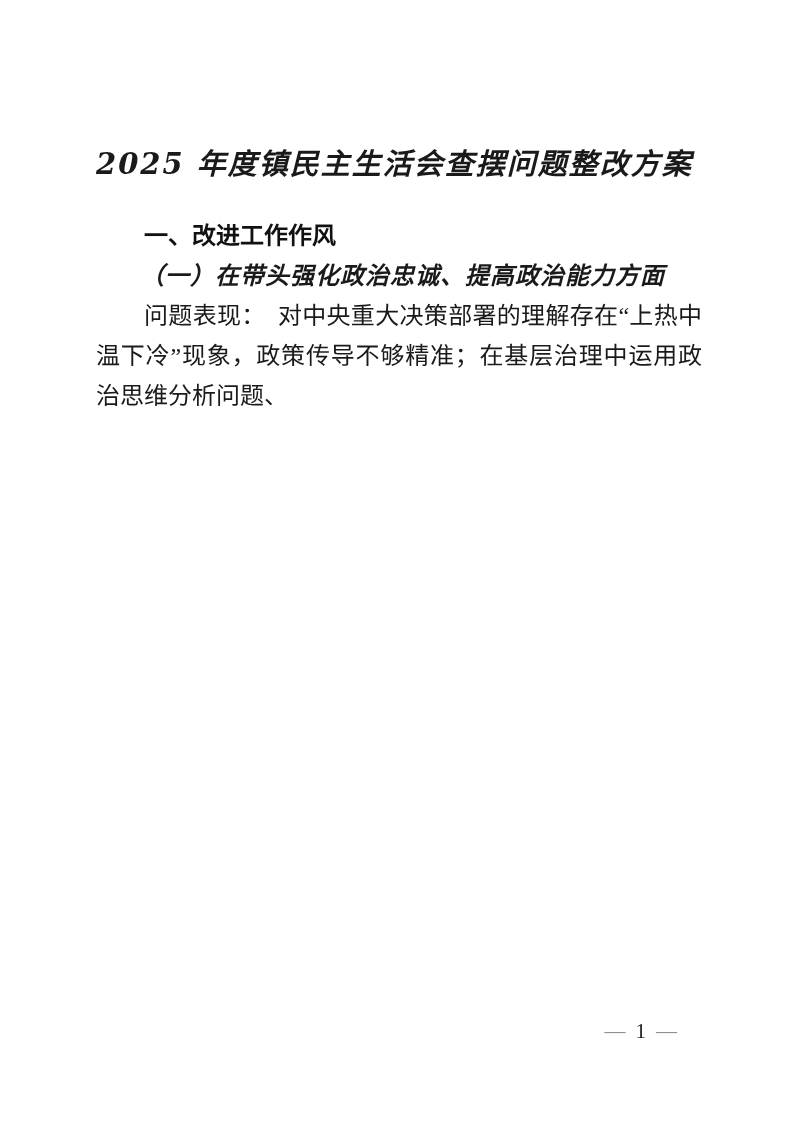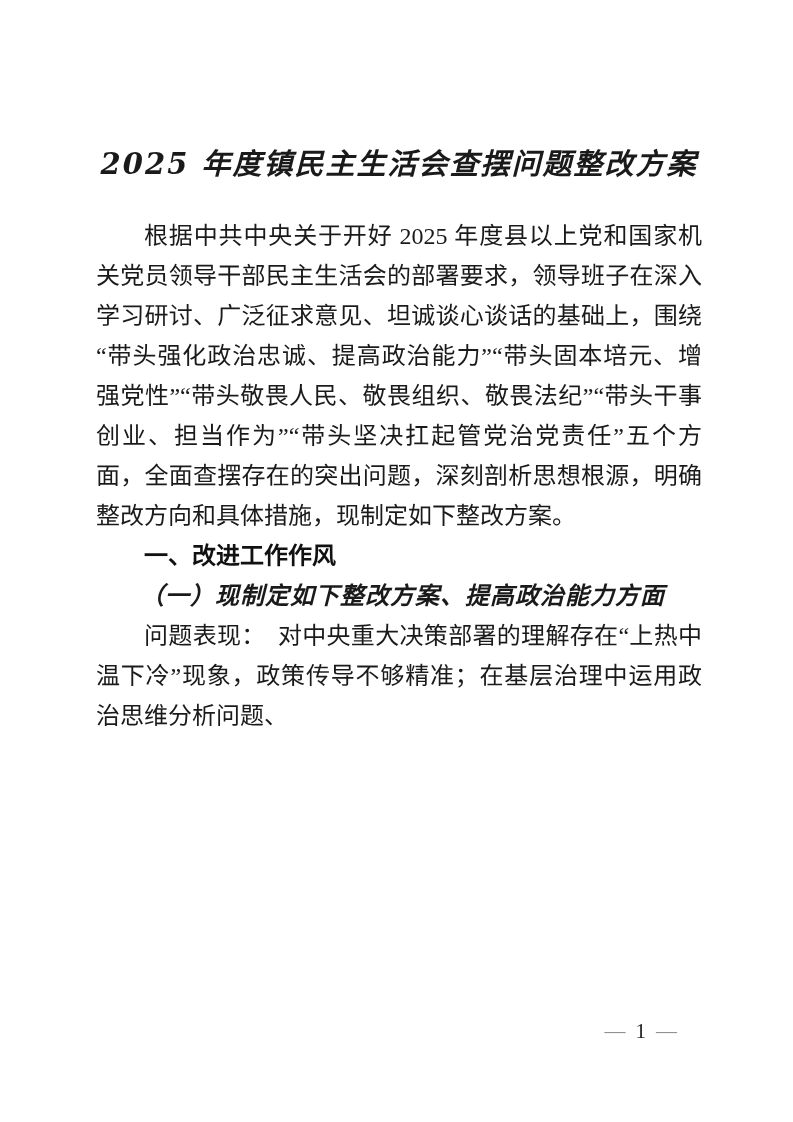--- a/index.html
+++ b/index.html
@@ -21,21 +21,20 @@
     left: 96px;
     top: 142px;
     width: 606px;
   }
   .doc-title {
     margin: 0 0 30px 0;
     font-size: 29px;
     line-height: 44px;
     font-weight: bold;
     font-style: italic;
-    text-align: center;
     letter-spacing: 2px;
     color: #1a1a1a;
     font-family: "DejaVu Serif", serif;
   }
   .body-para {
     margin: 0;
     font-size: 24px;
     line-height: 40px;
     text-align: justify;
     text-justify: inter-ideograph;
@@ -81,27 +80,26 @@
   }
 </style>
 </head>
 <body>
 
 <div class="page">
   <div class="content">
 
     <h1 class="doc-title">2025 年度镇民主生活会查摆问题整改方案</h1>
 
-    <p class="body-para">根据中共中央关于开好 2025 年度县以上党和国家机关党员领导干部民主生活会的部署要求，领导班子在深入学习研讨、广泛征求意见、坦诚谈心谈话的基础上，围绕“带头强化政治忠诚、提高政治能力”“带头固本培元、增强党性”“带头敬畏人民、敬畏组织、敬畏法纪”“带头干事创业、担当作为”“带头坚决扛起管党治党责任”五个方面，全面查摆存在的突出问题，深刻剖析思想根源，明确整改方向和具体措施，现制定如下整改方案。</p>
 
     <h2 class="heading-black">一、改进工作作风</h2>
 
 
 
-    <h3 class="heading-kaiti">（一）现制定如下整改方案、提高政治能力方面</h3>
+    <h3 class="heading-kaiti">（一）在带头强化政治忠诚、提高政治能力方面</h3>
 
     <p class="body-para">问题表现：　对中央重大决策部署的理解存在“上热中温下冷”现象，政策传导不够精准；在基层治理中运用政治思维分析问题、</p>
 
   </div>
 
   <div class="page-footer">
     <span class="dash">—</span><span class="num">1</span><span class="dash">—</span>
   </div>
 </div>
 

